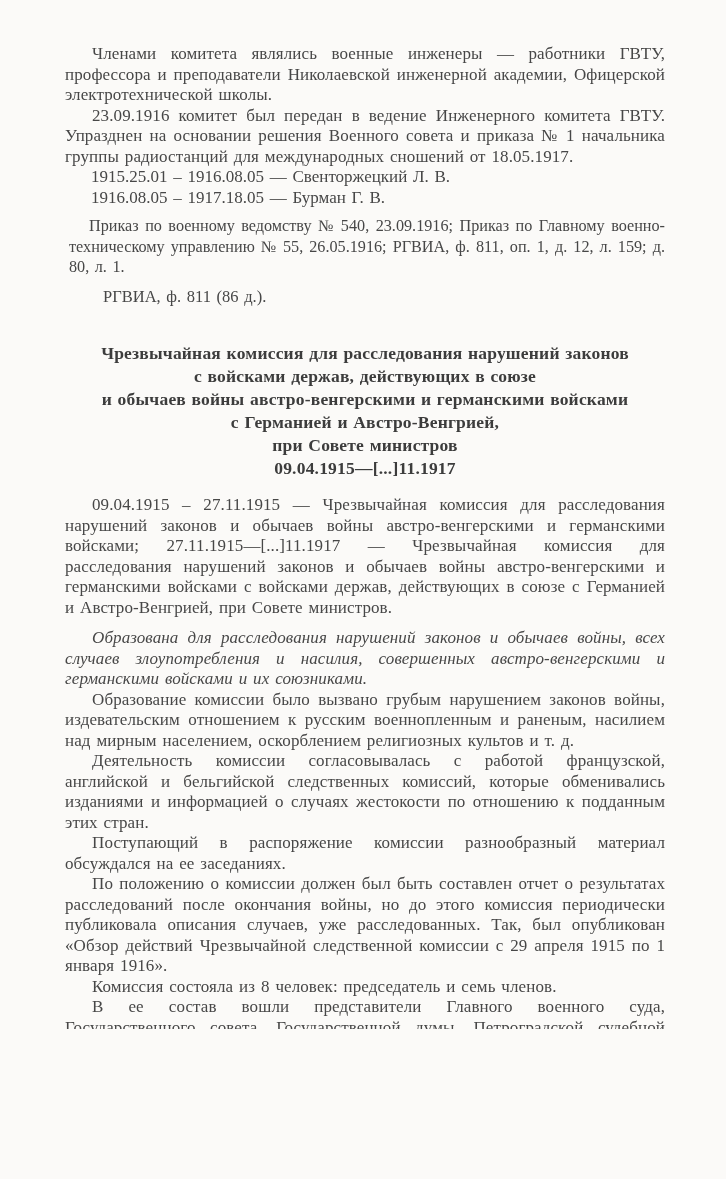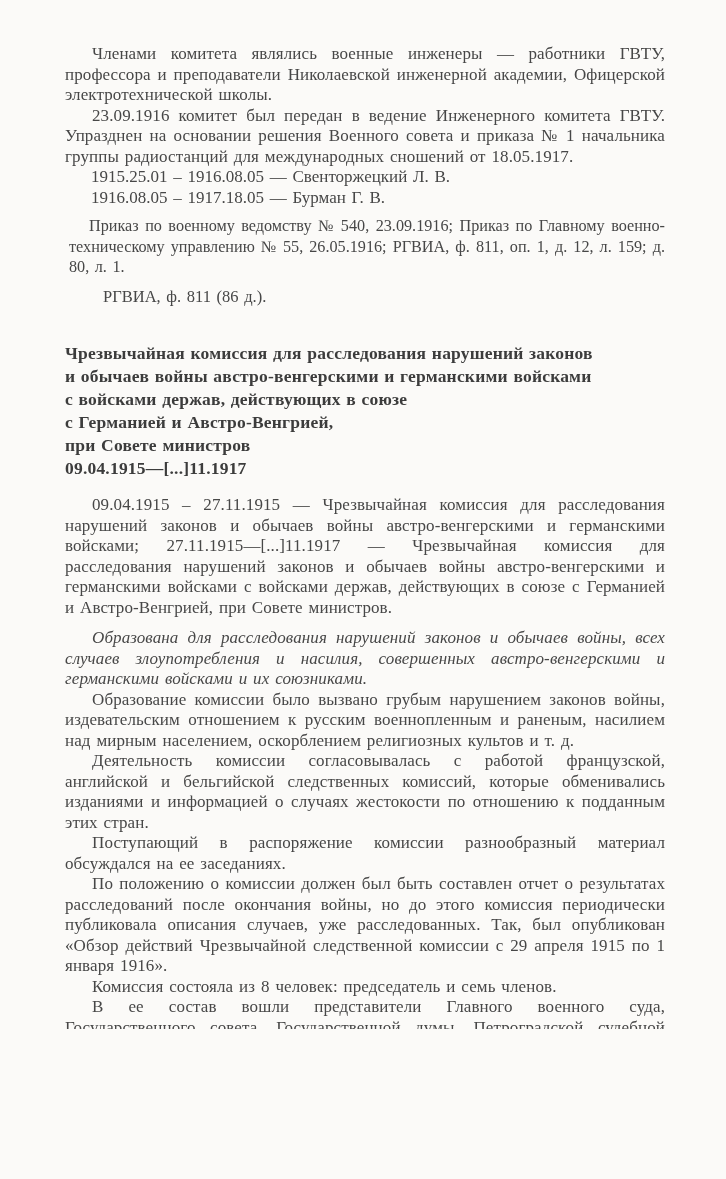--- a/index.html
+++ b/index.html
@@ -46,20 +46,21 @@
   }
   .fond {
     margin: 9px 0 0 0;
     font-size: 16.5px;
     line-height: 20.5px;
     text-indent: 38px;
     word-spacing: 1.5px;
   }
   .entry-heading {
     margin-top: 35px;
+    text-align: center;
     font-weight: bold;
     color: #3c3c3c;
   }
   .title-line {
     font-size: 17.5px;
     line-height: 23px;
     letter-spacing: 0.2px;
     word-spacing: 1px;
   }
   .entry-body { margin-top: 15px; }
@@ -90,22 +91,22 @@
     <p class="body-para">Членами комитета являлись военные инженеры — работники ГВТУ, профессора и преподаватели Николаевской инженерной академии, Офицерской электротехнической школы.</p>
     <p class="body-para">23.09.1916 комитет был передан в ведение Инженерного комитета ГВТУ. Упразднен на основании решения Военного совета и приказа № 1 начальника группы радиостанций для международных сношений от 18.05.1917.</p>
     <p class="plain-line">1915.25.01 – 1916.08.05  —  Свенторжецкий Л. В.</p>
     <p class="plain-line">1916.08.05 – 1917.18.05  —  Бурман Г. В.</p>
     <p class="sources">Приказ по военному ведомству № 540, 23.09.1916; Приказ по Главному военно-техническому управлению № 55, 26.05.1916; РГВИА, ф. 811, оп. 1, д. 12, л. 159; д. 80, л. 1.</p>
     <p class="fond">РГВИА, ф. 811 (86 д.).</p>
   </section>
 
   <section class="entry-heading">
     <div class="title-line">Чрезвычайная комиссия для расследования нарушений законов</div>
+    <div class="title-line">с войсками держав, действующих в союзе</div>
     <div class="title-line">и обычаев войны австро-венгерскими и германскими войсками</div>
-    <div class="title-line">с войсками держав, действующих в союзе</div>
     <div class="title-line">с Германией и Австро-Венгрией,</div>
     <div class="title-line">при Совете министров</div>
     <div class="title-line">09.04.1915—[...]11.1917</div>
   </section>
 
   <section class="entry-body">
     <p class="body-para">09.04.1915 – 27.11.1915 — Чрезвычайная комиссия для расследования нарушений законов и обычаев войны австро-венгерскими и германскими войсками; 27.11.1915—[...]11.1917 — Чрезвычайная комиссия для расследования нарушений законов и обычаев войны австро-венгерскими и германскими войсками с войсками держав, действующих в союзе с Германией и Австро-Венгрией, при Совете министров.</p>
     <p class="body-para gap-top">Образована для расследования нарушений законов и обычаев войны, всех случаев злоупотребления и насилия, совершенных австро-венгерскими и германскими войсками и их союзниками.</p>
     <p class="body-para">Образование комиссии было вызвано грубым нарушением законов войны, издевательским отношением к русским военнопленным и раненым, насилием над мирным населением, оскорблением религиозных культов и т. д.</p>
     <p class="body-para">Деятельность комиссии согласовывалась с работой французской, английской и бельгийской следственных комиссий, которые обменивались изданиями и информацией о случаях жестокости по отношению к подданным этих стран.</p>

